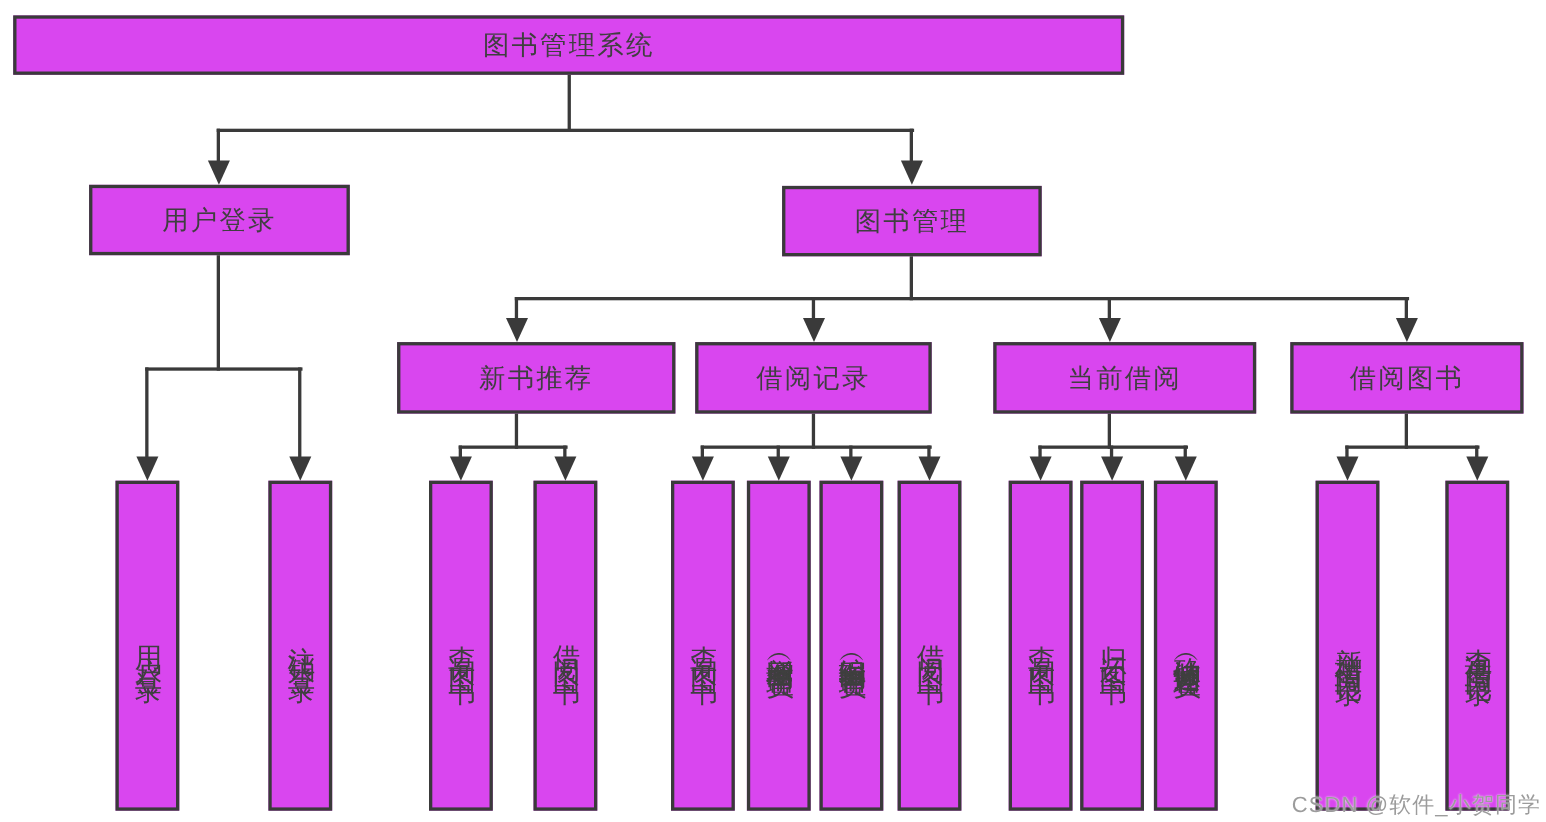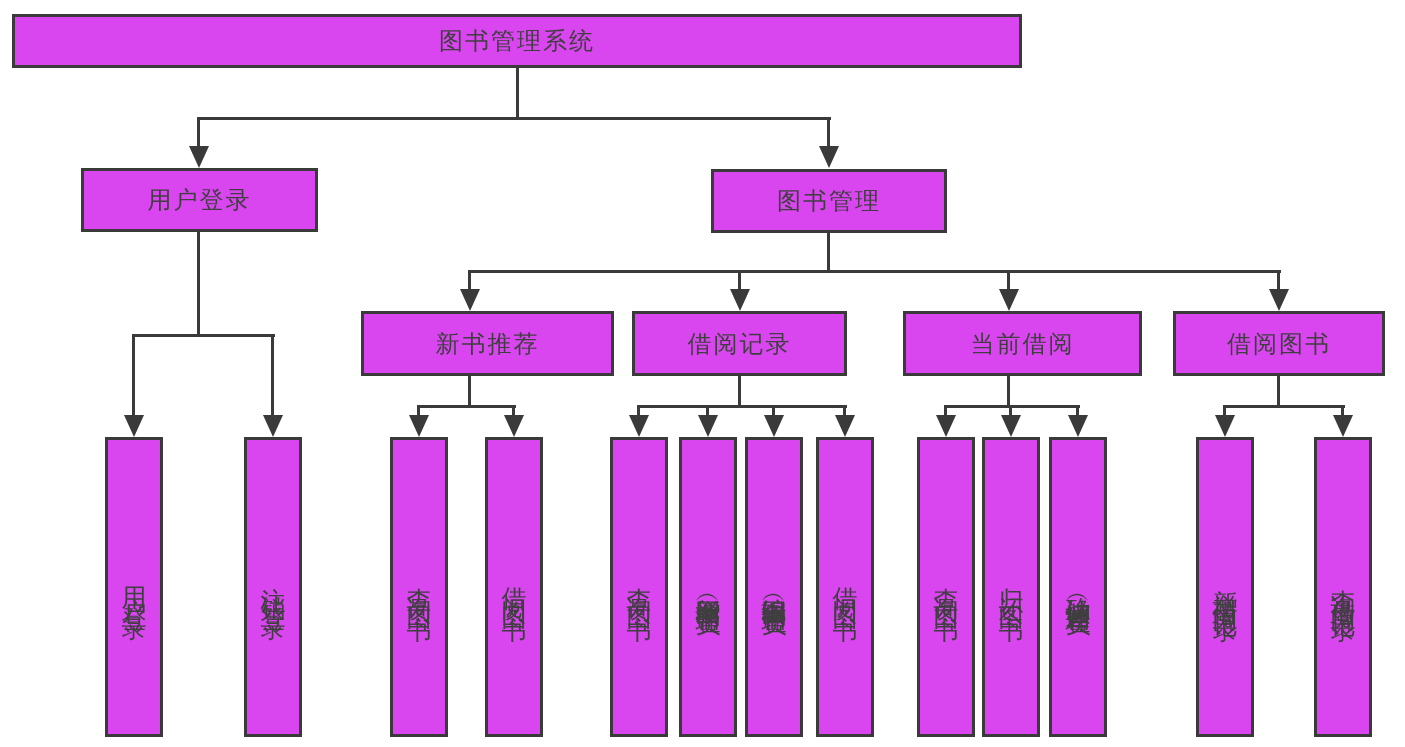--- a/index.html
+++ b/index.html
@@ -133,14 +133,15 @@
   <div class="box vbox" style="left: 745px; top: 437px; width: 58px; height: 300px; letter-spacing: 2px;">编辑图书（管理员）</div>
   <div class="box vbox" style="left: 816px; top: 437px; width: 58px; height: 300px; letter-spacing: 10px;">借阅图书</div>
 
   <div class="box vbox" style="left: 917px; top: 437px; width: 58px; height: 300px; letter-spacing: 10px;">查询图书</div>
   <div class="box vbox" style="left: 982px; top: 437px; width: 58px; height: 300px; letter-spacing: 10px;">归还图书</div>
   <div class="box vbox" style="left: 1049px; top: 437px; width: 58px; height: 300px; letter-spacing: 2px;">确认归还（管理员）</div>
 
   <div class="box vbox" style="left: 1196px; top: 437px; width: 58px; height: 300px; letter-spacing: 6px;">新增借阅记录</div>
   <div class="box vbox" style="left: 1314px; top: 437px; width: 58px; height: 300px; letter-spacing: 6px;">查询借阅记录</div>
 
+  <div class="watermark">CSDN @软件_小贺同学</div>
 
 </div>
 
 </body></html>

